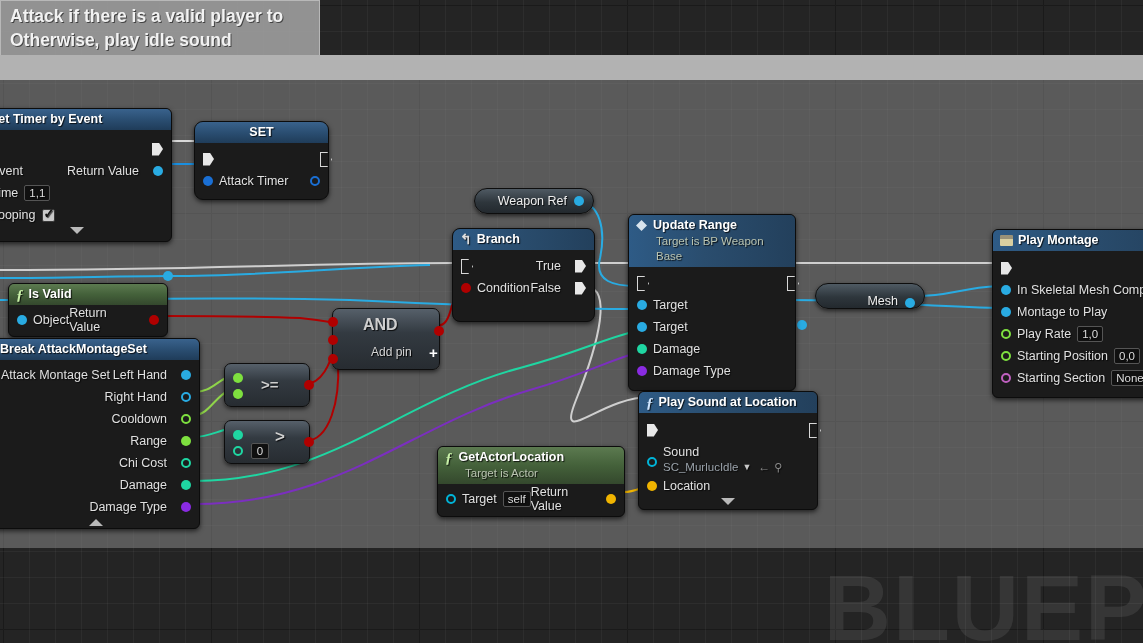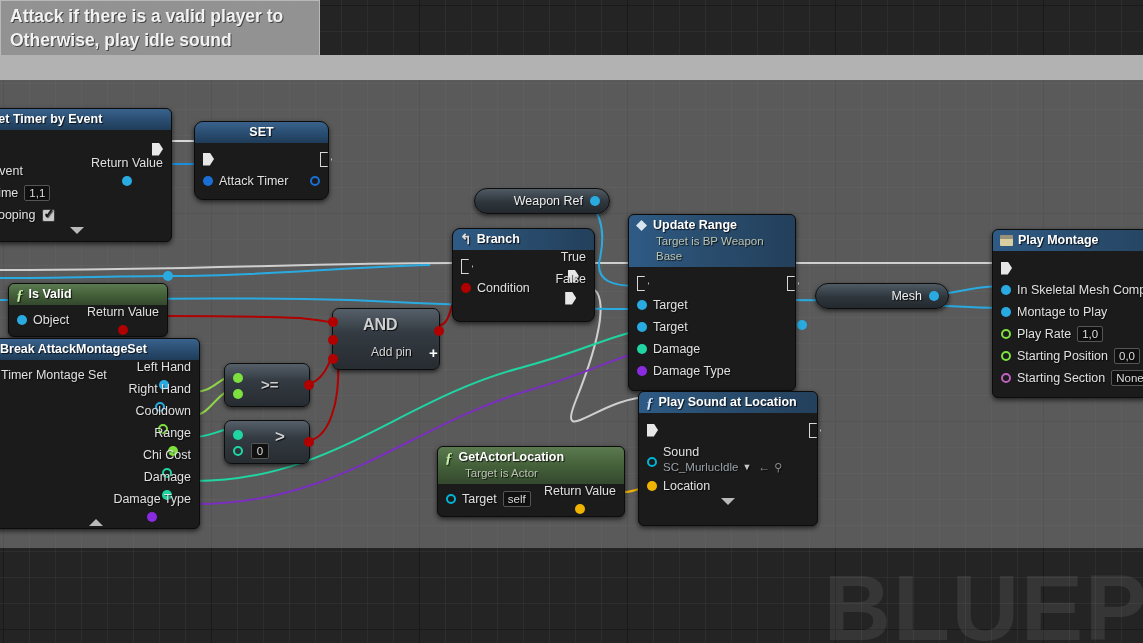--- a/index.html
+++ b/index.html
@@ -54,21 +54,21 @@
   .hdr.blued  { background:linear-gradient(to right,#2e5b86 0%,#2a4d6e 45%,#23405c 100%); }
   .hdr.green  { background:linear-gradient(to bottom,#5c7a50 0%,#44613a 50%,#34482d 100%); }
   .hdr .sub { display:block; font-weight:normal; font-size:11.5px;
               color:#b9c3b0; padding-left:20px; margin-top:1px; }
   .node > .body { padding:5px 0 7px; }
 
   .row { display:flex; align-items:center; height:22px; padding:0 8px;
          font-size:12.5px; color:#e0e0e0; position:relative;
          text-shadow:1px 1px 1px rgba(0,0,0,.7); }
   .row .lft { display:flex; align-items:center; gap:6px; }
-  .row .rgt { margin-left:auto; display:flex; align-items:center; gap:6px;flex-direction:column; }
+  .row .rgt { margin-left:auto; display:flex; align-items:center; gap:14px; }
 
   
   .pin { width:10px; height:10px; border-radius:50%; flex:none; }
   .pin.hollow { background:transparent; border:2px solid currentColor; width:10px; height:10px; }
   .pin.solid  { background:currentColor; }
   .c-blue   { color:#29abe2; }
   .c-red    { color:#b00000; }
   .c-green  { color:#7ee03f; }
   .c-teal   { color:#1fd6a2; }
   .c-yellow { color:#f0b400; }
@@ -276,21 +276,21 @@
   </div>
 
   <div class="node" id="n-break" style="left:-8px; top:338px; width:208px;">
     <div class="hdr blue">
       <span>Break AttackMontageSet</span>
     </div>
     <div class="body" style="padding:4px 0 2px;">
       <div id="break-rows">
           <div class="row">
             <span class="lft">
-              <span>Timer Montage Set</span>
+              <span>Attack Montage Set</span>
             </span>
             <span class="rgt">
               <span>Left Hand</span>
               <i class="pin solid" style="color: rgb(41, 171, 226);"></i>
             </span>
           </div>
           <div class="row">
             <span class="lft"></span>
             <span class="rgt">
               <span>Right Hand</span>
@@ -355,26 +355,26 @@
   <div class="op" id="op-and" style="left:332px; top:308px; width:108px; height:62px;">
     <i class="pin solid c-red" style="position:absolute; left:-5px; top:8px;"></i>
     <i class="pin solid c-red" style="position:absolute; left:-5px; top:26px;"></i>
     <i class="pin solid c-red" style="position:absolute; left:-5px; top:45px;"></i>
     <span class="opl" style="position:absolute; left:30px; top:7px; font-size:16px;">AND</span>
     <span style="position:absolute; left:38px; top:36px; font-size:12px; color:#d5d5d5; text-shadow:1px 1px 1px #000;">Add pin</span>
     <span style="position:absolute; left:96px; top:35px; font-size:15px; font-weight:bold; color:#fff;">+</span>
     <i class="pin solid c-red" style="position:absolute; right:-5px; top:17px;"></i>
   </div>
 
-  <div class="pill" id="p-weapon" style="left:474px; top:188px; width:136px;">
+  <div class="pill" id="p-weapon" style="left:474px; top:188px; width:120px;">
     <span style="margin-left:auto;">Weapon Ref</span>
     <i class="pin solid c-blue"></i>
   </div>
 
-  <div class="pill" id="p-mesh" style="left:815px; top:283px; width:134px;">
+  <div class="pill" id="p-mesh" style="left:815px; top:283px; width:110px;align-items:flex-end;">
     <span style="margin-left:auto;">Mesh</span>
     <i class="pin solid c-blue"></i>
   </div>
 
   <div class="node" id="n-branch" style="left:452px; top:228px; width:143px; border-radius:8px;">
     <div class="hdr blued" style="border-radius:7px 7px 0 0;">
       <span class="brch">↰</span>
       <span>Branch</span>
     </div>
     <div class="body" style="padding:5px 0 22px;">
@@ -467,21 +467,21 @@
         </span>
       </div>
     </div>
   </div>
 
   <div class="node" id="n-sound" style="left:638px; top:391px; width:180px;">
     <div class="hdr blued">
       <span class="f-ico">ƒ</span>
       <span>Play Sound at Location</span>
     </div>
-    <div class="body" style="padding:6px 0 20px;">
+    <div class="body" style="padding:6px 0 4px;">
       <div class="row">
         <span class="lft">
             <span class="exec filled"></span>
           </span>
         <span class="rgt">
             <span class="exec empty"></span>
           </span>
       </div>
       <div class="row" style="height:34px; align-items:flex-start; padding-top:4px;">
         <span class="lft" style="align-items:flex-start;">

